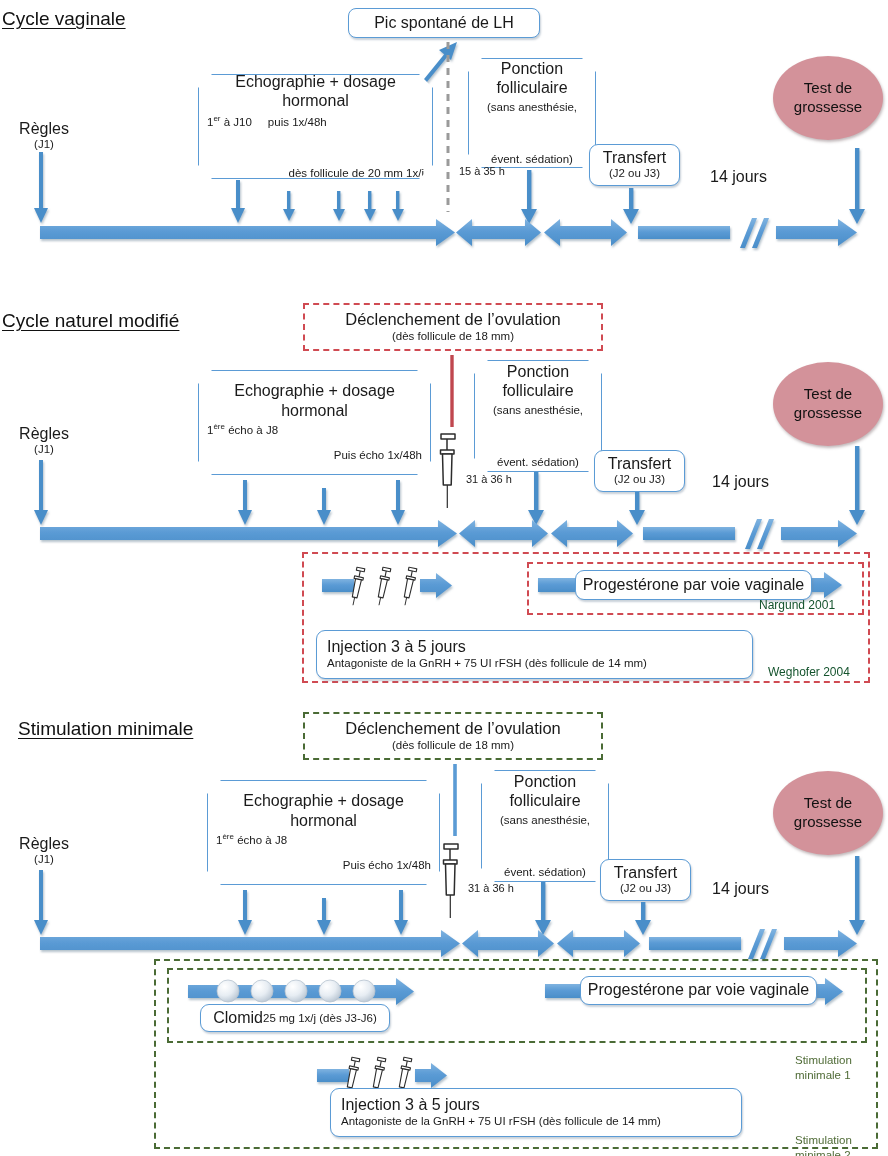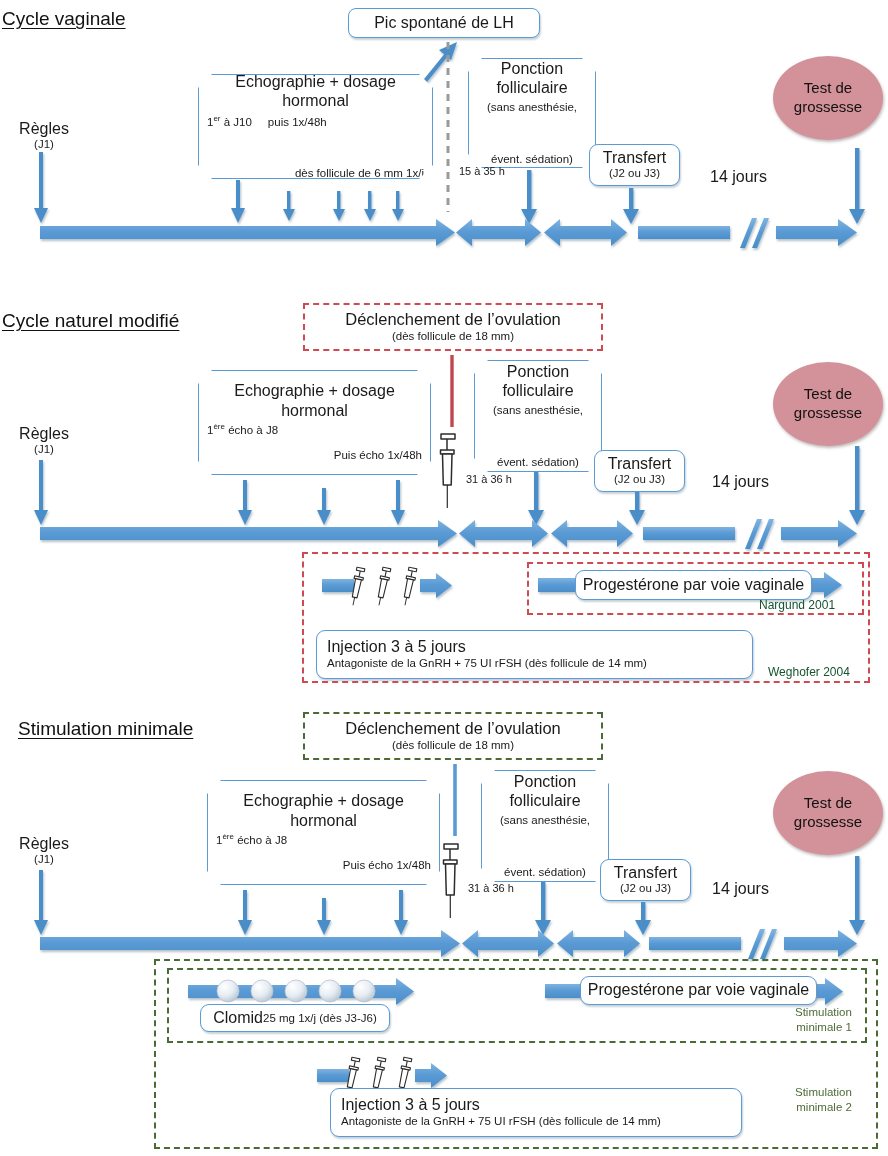--- a/index.html
+++ b/index.html
@@ -51,22 +51,22 @@
   .dash-red-lbl{background:#fff;border:2px dashed #d04a52;box-sizing:border-box;
        display:flex;flex-direction:column;justify-content:center;align-items:center;
        text-align:center;}
   .dash-green-lbl{background:#fff;border:2px dashed #4a6b35;box-sizing:border-box;
        display:flex;flex-direction:column;justify-content:center;align-items:center;
        text-align:center;}
   .dash-red-lbl .t1,.dash-green-lbl .t1{font-size:16.5px;line-height:1.2;}
   .dash-red-lbl .t2,.dash-green-lbl .t2{font-size:11.5px;line-height:1.2;}
 
   .cite-red{font-size:12px;color:#14532d;white-space:nowrap;}
-  .cite-green{font-size:11.5px;color:#4f6b36;line-height:1.3;text-align:right;
-              white-space:nowrap;}
+  .cite-green{font-size:11.5px;color:#4f6b36;line-height:1.3;
+              white-space:nowrap;margin-top:48px;}
 
   
   .note{font-size:11px;white-space:nowrap;}
   .note14{font-size:16px;white-space:nowrap;}
 
   svg{display:block;overflow:visible;}
 </style>
 </head>
 <body>
 
@@ -109,21 +109,21 @@
   <div>Règles</div>
   <div class="sub">(J1)</div>
 </div>
 
 <div class="abs oct" style="left:198px;top:74px;width:235px;height:105px;">
   <div class="t1">Echographie + dosage</div>
   <div class="t1">hormonal</div>
   <div class="t2 l" style="margin-top:3px;">
     <span>1</span><sup style="font-size:8px">er</sup><span> à J10</span><span style="display:inline-block;width:16px"></span><span>puis 1x/48h</span>
   </div>
-  <div class="t2 r">dès follicule de 6 mm 1x/j</div>
+  <div class="t2 r">dès follicule de 20 mm 1x/j</div>
 </div>
 
 <div class="abs oct" style="left:468px;top:58px;width:128px;height:110px;">
   <div class="t1">Ponction</div>
   <div class="t1">folliculaire</div>
   <div class="t2 ind" style="margin-top:2px;">(sans anesthésie,</div>
   <div class="t2 ind">évent. sédation)</div>
 </div>
 
 <div class="abs rbox" style="left:589px;top:144px;width:91px;height:42px;">

